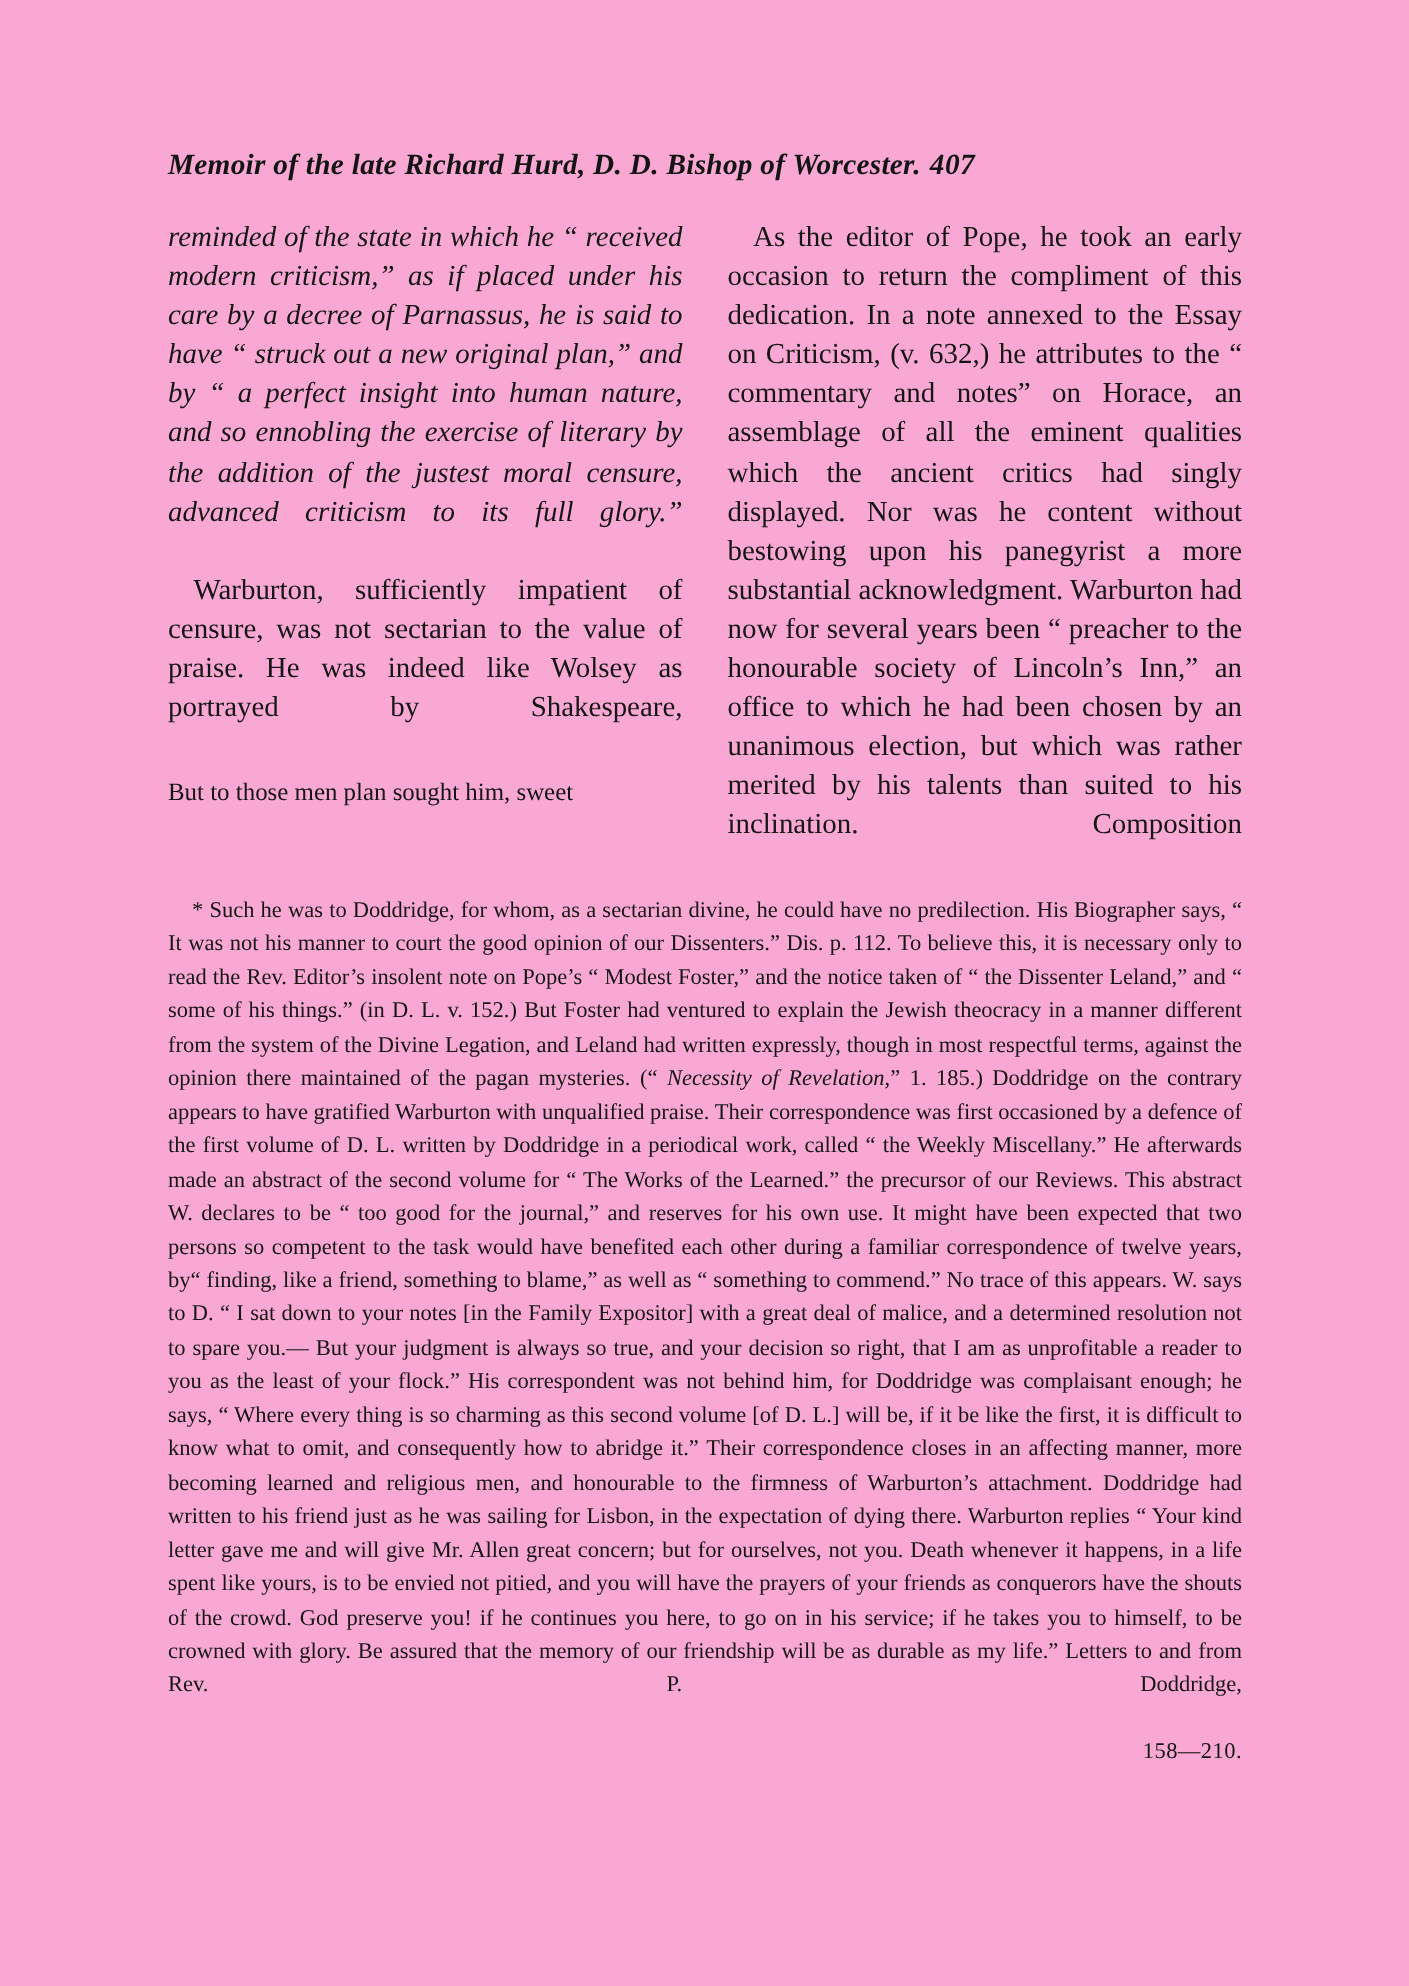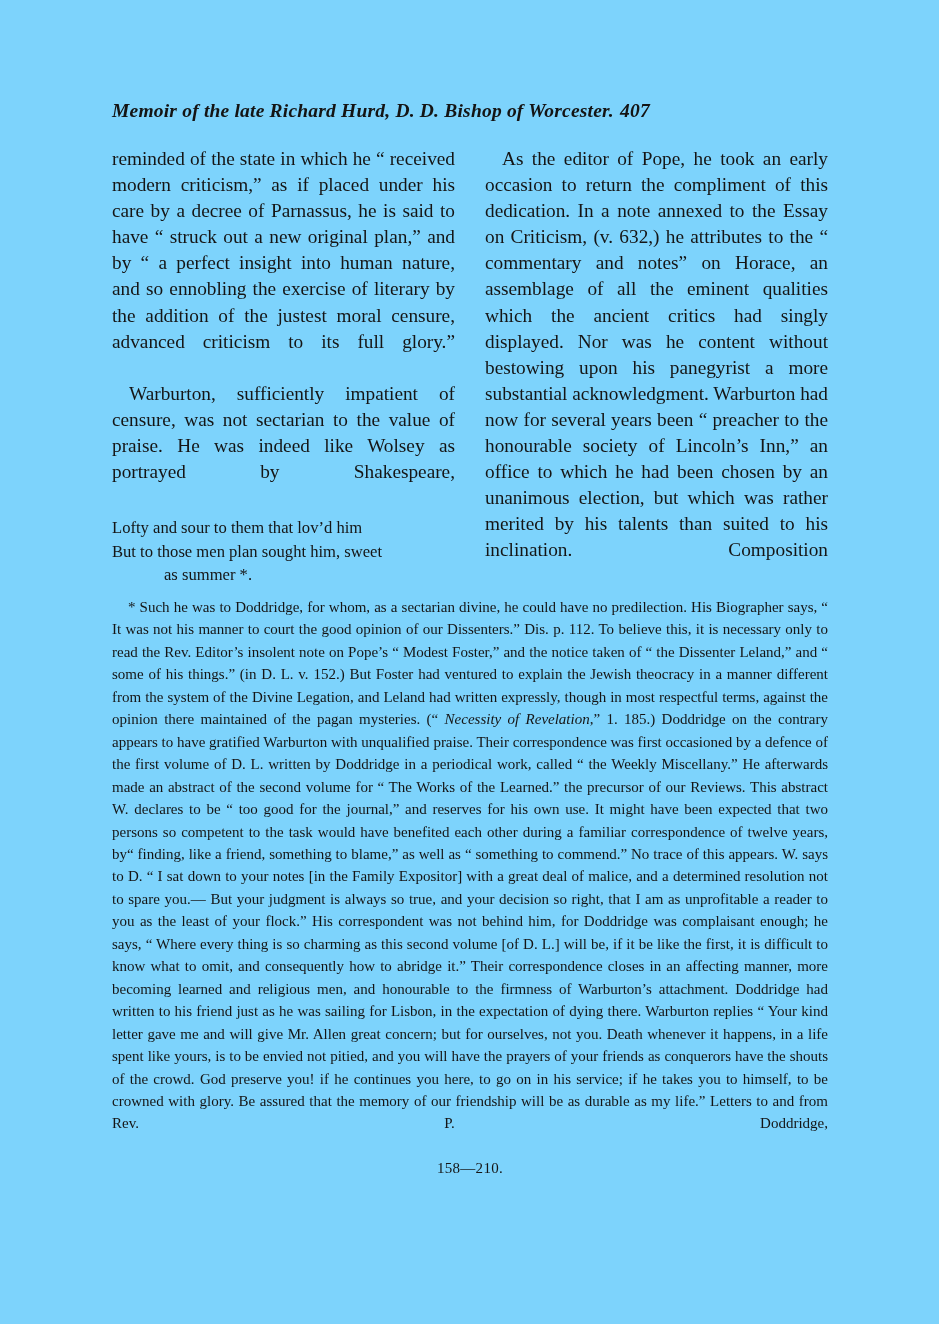--- a/index.html
+++ b/index.html
@@ -14,21 +14,21 @@
     font-family: "Liberation Serif", "DejaVu Serif", serif;
     color: #1a1a1a;
     overflow: hidden;
   }
 
   .page {
     position: absolute;
     left: 0; top: 0;
     width: 939px;
     height: 1324px;
-    background: #7dd3fc;
+    background: #f9a8d4;
   }
 
   
   .running-head {
     position: absolute;
     left: 112px;
     top: 100px;
     width: 716px;
     font-style: italic;
     font-weight: 700;
@@ -64,21 +64,21 @@
     margin: 0;
     font-size: 19.3px;
     line-height: 26.1px;
     text-align: justify;
     text-justify: inter-word;
     color: #151515;
     -webkit-hyphens: none;
     hyphens: none;
   }
   .col p.indent { text-indent: 17px; }
-  .col p.cont   { text-indent: 0; }
+  .col p.cont   { text-indent: 0; font-style: italic; }
 
   
   .col p::after {
     content: "";
     display: inline-block;
     width: 100%;
   }
 
   
   .verse {
@@ -112,21 +112,21 @@
   .footnote p::after {
     content: "";
     display: inline-block;
     width: 100%;
   }
   .footnote .fn-mark { }
   .footnote i { font-style: italic; }
   .footnote .tail {
     display: block;
     text-indent: 0;
-    text-align: center;
+    text-align: right;
   }
   .footnote .tail::after { content: none; }
 
   
   .osf { font-variant-numeric: oldstyle-nums; letter-spacing: 0.3px; }
 </style>
 </head>
 <body>
 
 <div class="page">
@@ -134,23 +134,21 @@
   <div class="running-head">
     <span class="rh-title">Memoir of the late Richard Hurd, D. D. Bishop of Worcester.</span><span class="rh-page osf">407</span>
   </div>
 
   <div class="columns">
 
     <div class="col col-left">
       <p class="cont">reminded of the state in which he “ received modern criticism,” as if placed under his care by a decree of Parnassus, he is said to have “ struck out a new original plan,” and by “ a perfect insight into human nature, and so ennobling the exercise of literary by the addition of the justest moral censure, advanced criticism to its full glory.”</p>
       <p class="indent">Warburton, sufficiently impatient of censure, was not sectarian to the value of praise. He was indeed like Wolsey as portrayed by Shakespeare,</p>
       <div class="verse">
-        <span class="vline">Lofty and sour to them that lov’d him</span>
         <span class="vline">But to those men plan sought him, sweet</span>
-        <span class="vturn">as summer *.</span>
       </div>
     </div>
 
     <div class="col col-right">
       <p class="indent">As the editor of Pope, he took an early occasion to return the compliment of this dedication. In a note annexed to the Essay on Criticism, (v. 632,) he attributes to the “ commentary and notes” on Horace, an assemblage of all the eminent qualities which the ancient critics had singly displayed. Nor was he content without bestowing upon his panegyrist a more substantial acknowledgment. Warburton had now for several years been “ preacher to the honourable society of Lincoln’s Inn,” an office to which he had been chosen by an unanimous election, but which was rather merited by his talents than suited to his inclination. Composition</p>
     </div>
 
   </div>
 
   <div class="footnote">

